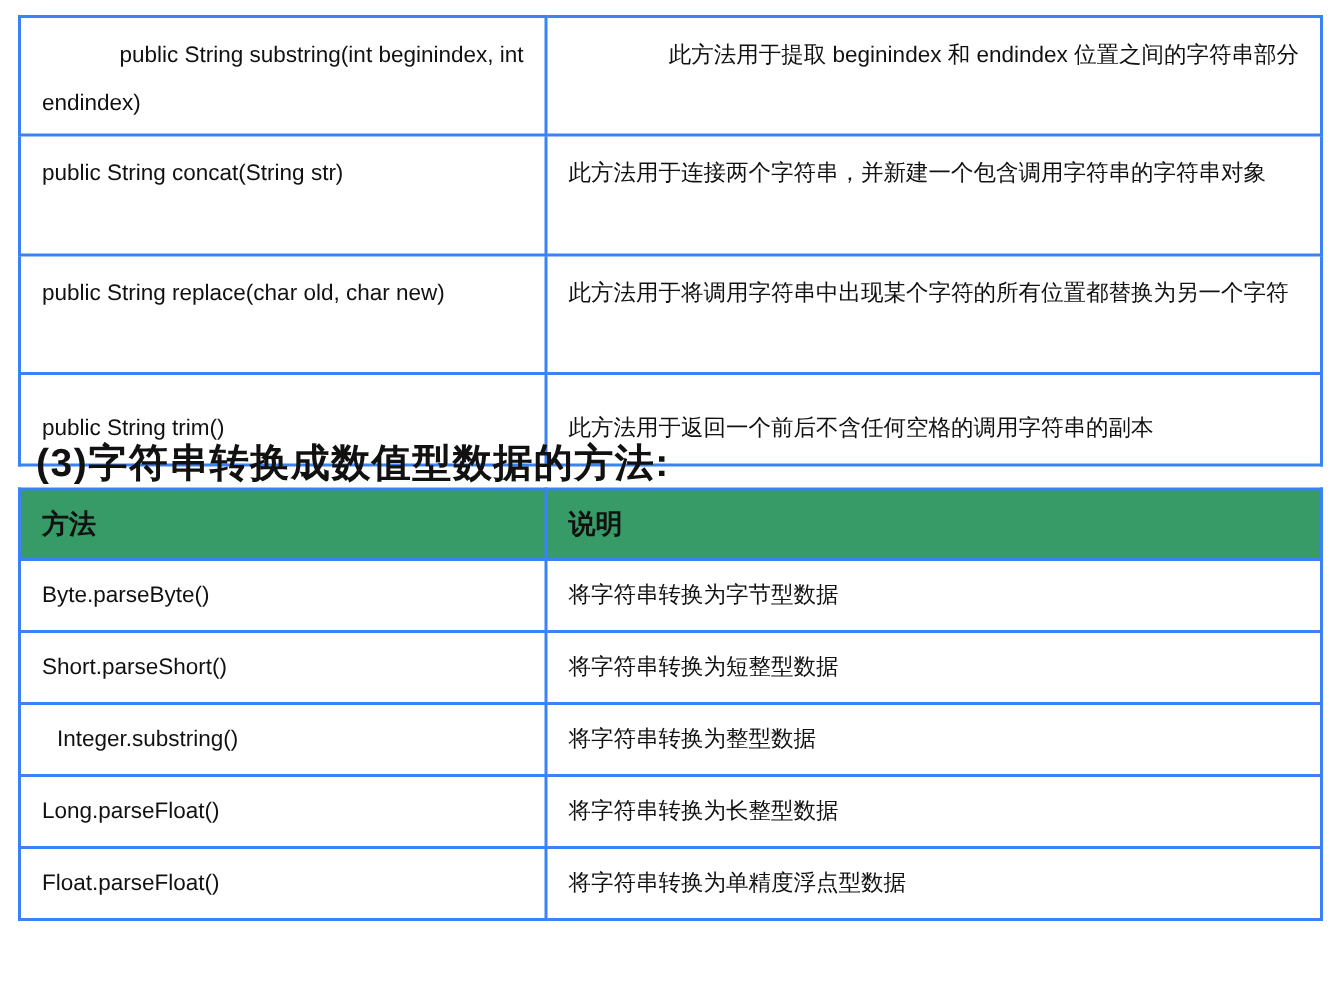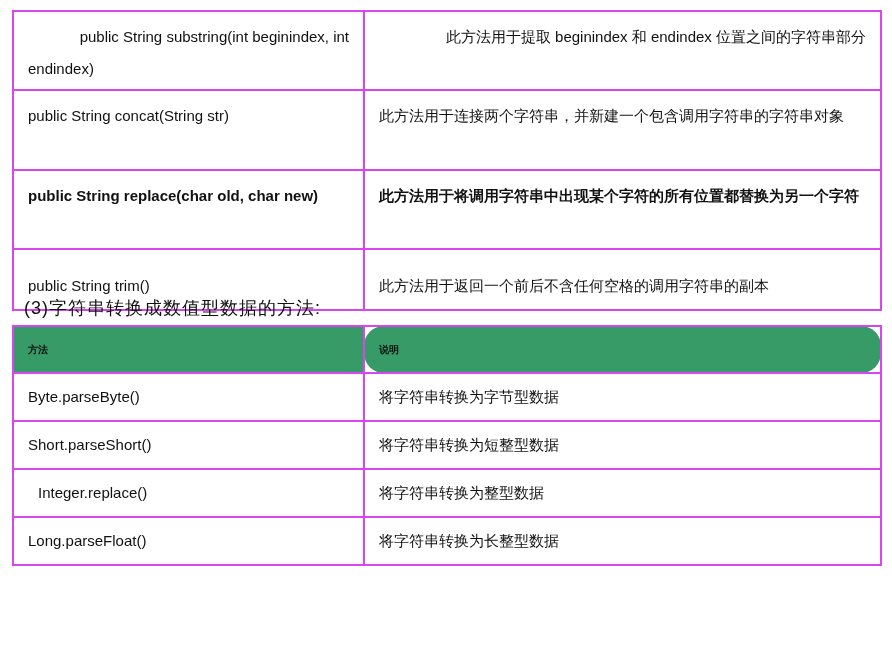--- a/index.html
+++ b/index.html
@@ -1,32 +1,32 @@
 <!DOCTYPE html>
 <html><head>
 <meta charset="utf-8">
 <style>
   html, body { margin: 0; padding: 0; background: #ffffff; }
   body { width: 892px; height: 668px; position: relative; overflow: hidden;
          font-family: "Liberation Sans", "DejaVu Sans", sans-serif; color: #111; }
   table { border-collapse: collapse; position: absolute; left: 12px; width: 868px; table-layout: fixed; }
-  td, th { border: 2px solid #d946ef; padding: 0 14px; vertical-align: top; text-align: left; }
+  td, th { border: 2px solid #3b82f6; padding: 0 14px; vertical-align: top; text-align: left; }
   col.c1 { width: 351px; }
   col.c2 { width: 517px; }
   #t1 { top: 10px; }
   #t1 td { font-size: 15px; line-height: 32px; padding-top: 9px; }
   #t1 td.en { text-align: justify; text-align-last: left; }
   #t1 tr.r1 td { height: 68px; text-align: right; }
   #t1 tr.r2 td { height: 69px; margin-top: 20px; }
-  #t1 tr.r3 td { height: 68px; font-weight: bold; }
+  #t1 tr.r3 td { height: 68px; }
   #t1 tr.r4 td { height: 39px; padding-top: 20px; }
-  .section-title { position: absolute; left: 24px; top: 293px; font-size: 18px; font-weight: normal;
+  .section-title { position: absolute; left: 24px; top: 293px; font-size: 26px; font-weight: bold;
                    letter-spacing: 1px; margin: 0; line-height: 30px; }
   #t2 { top: 325px; }
-  #t2 th { background: #369b67; font-size: 10px; font-weight: bold; height: 45px; line-height: 45px;
+  #t2 th { background: #369b67; font-size: 18px; font-weight: bold; height: 45px; line-height: 45px;
            padding-top: 0; color: #111; }
   #t2 td { font-size: 15px; height: 46px; line-height: 46px; }
   .indent { padding-left: 10px; }
 </style>
 </head>
 <body>
 
 <table id="t1">
   <colgroup>
       <col class="c1">
@@ -55,34 +55,38 @@
 <h3 class="section-title">(3)字符串转换成数值型数据的方法:</h3>
 
 <table id="t2">
   <colgroup>
       <col class="c1">
       <col class="c2">
     </colgroup>
   <thead>
     <tr>
       <th style="background: rgb(54, 155, 103);">方法</th>
-      <th style="background: rgb(54, 155, 103); border-radius: 20px;">说明</th>
+      <th style="background: rgb(54, 155, 103);">说明</th>
     </tr>
   </thead>
   <tbody>
     <tr>
       <td>Byte.parseByte()</td>
       <td>将字符串转换为字节型数据</td>
     </tr>
     <tr>
       <td>Short.parseShort()</td>
       <td>将字符串转换为短整型数据</td>
     </tr>
     <tr>
-      <td><span class="indent">Integer.replace()</span></td>
+      <td><span class="indent">Integer.substring()</span></td>
       <td>将字符串转换为整型数据</td>
     </tr>
     <tr>
       <td>Long.parseFloat()</td>
       <td>将字符串转换为长整型数据</td>
     </tr>
+    <tr>
+      <td>Float.parseFloat()</td>
+      <td>将字符串转换为单精度浮点型数据</td>
+    </tr>
   </tbody>
 </table>
 
 </body></html>

